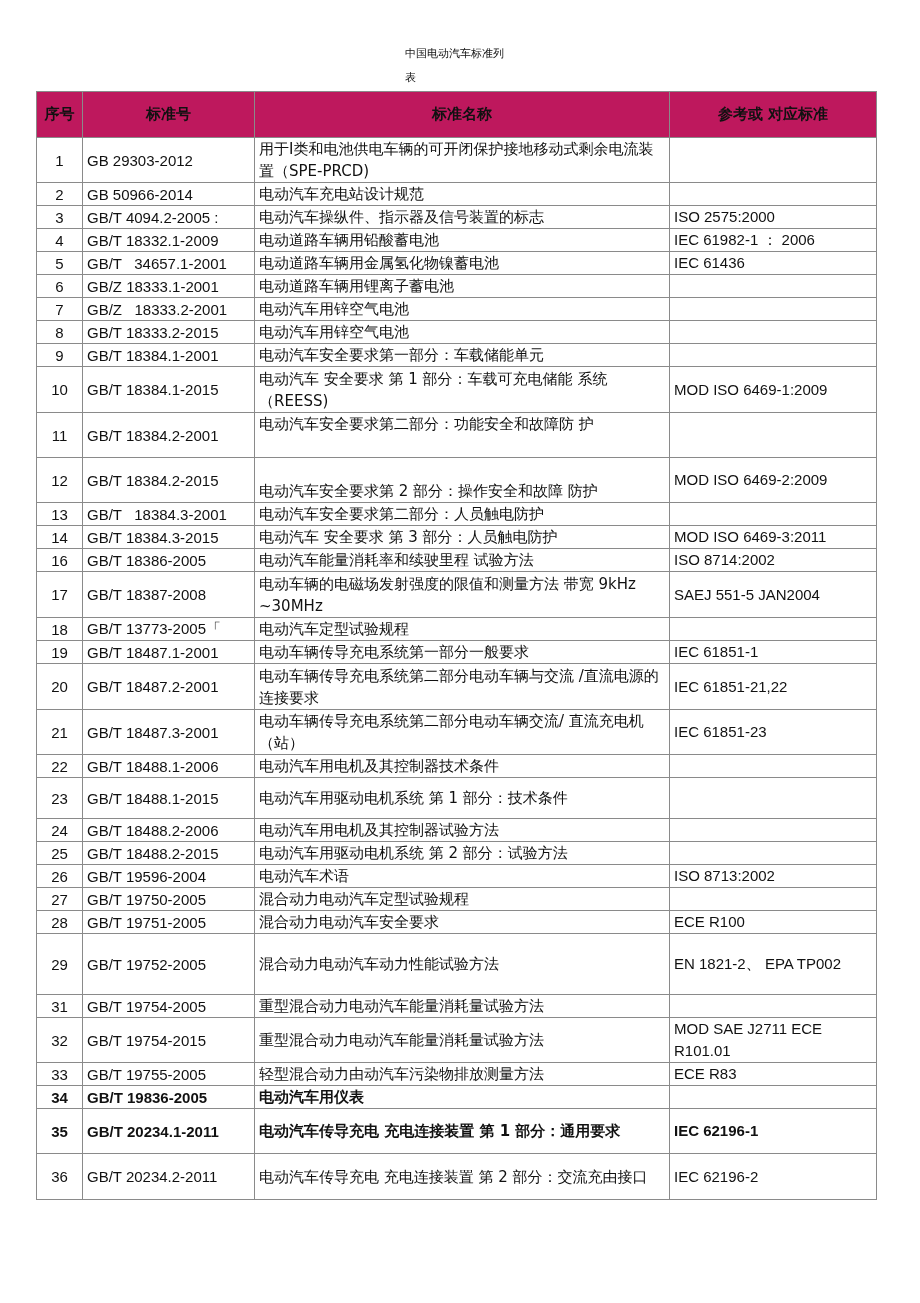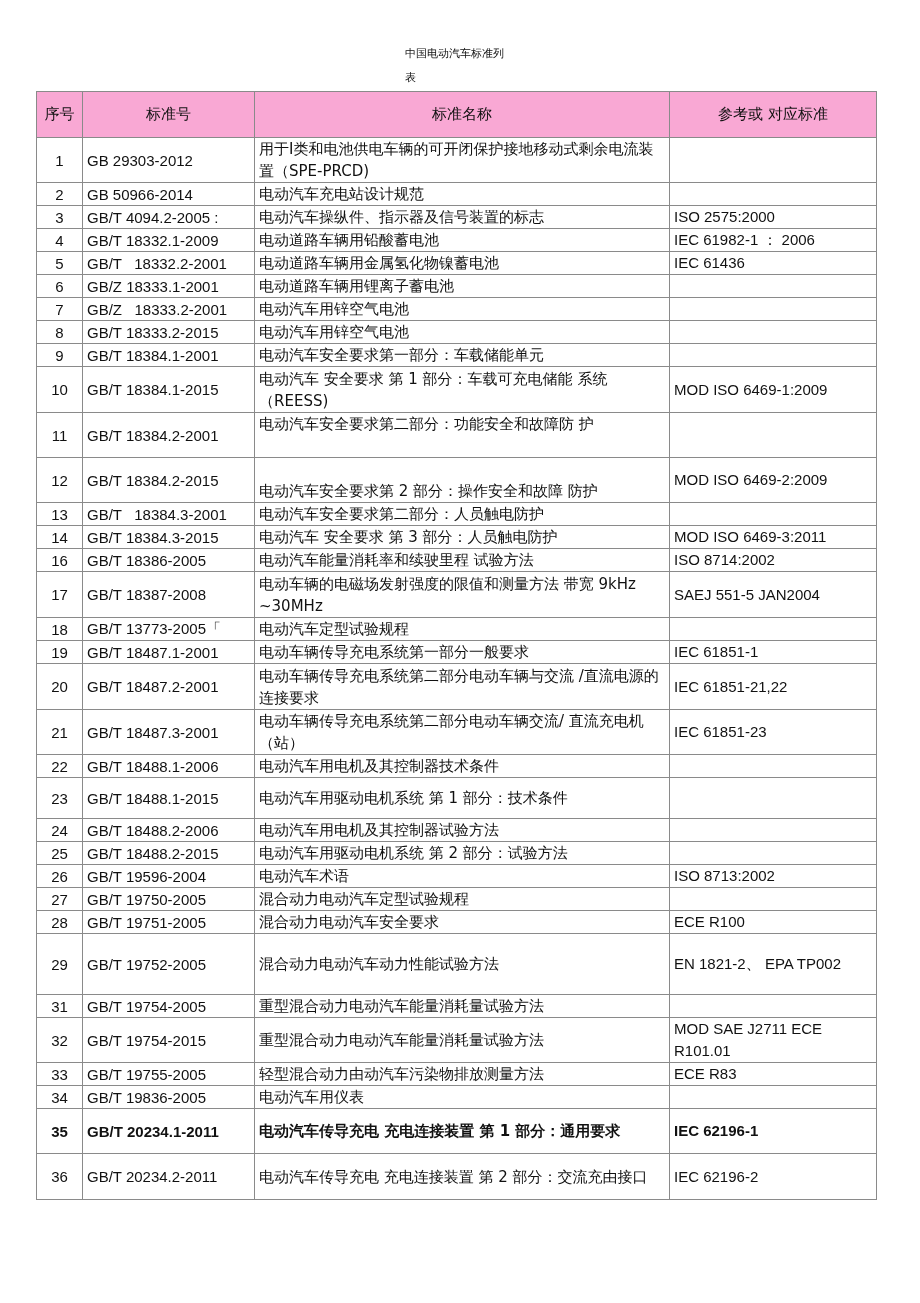--- a/index.html
+++ b/index.html
@@ -1,21 +1,21 @@
 <!DOCTYPE html>
 <html><head>
 <meta charset="utf-8">
 <style>
   html, body { margin:0; padding:0; background:#ffffff; }
   body { width:920px; height:1303px; position:relative; font-family:"DejaVu Sans", "Liberation Sans", sans-serif; color:#111; }
   .title { position:absolute; left:405px; top:42px; font-size:11px; line-height:24px; width:170px; }
   .title span { display:block; }
   table.std { position:absolute; left:36px; top:91px; border-collapse:collapse; table-layout:fixed; width:840px; }
   table.std td, table.std th { border:1px solid #8a8a8a; padding:0 4px; font-size:15px; vertical-align:middle; overflow:hidden; }
-  table.std th { background:#f9a8d4; font-weight:normal; height:45px; }
+  table.std th { background:#be185d; font-weight:bold; height:45px; }
   th.c4 { vertical-align:top; padding-top:4px; }
   td.idx { text-align:center; padding:0; }
   td.code { font-family:"Liberation Sans", sans-serif; font-size:16px; white-space:pre; padding-left:5px; }
   td.name { line-height:22px; padding-left:4px; }
   td.ref { font-family:"Liberation Sans", sans-serif; font-size:16px; line-height:22px; padding-left:5px; }
   td.name.bottom { vertical-align:bottom; }
   td.name.top { vertical-align:top; }
   .num { font-family:"Liberation Sans", sans-serif; font-size:16px; }
 </style>
 </head>
@@ -61,21 +61,21 @@
         <td class="ref">ISO 2575:2000</td>
       </tr>
       <tr style="height: 22px;">
         <td class="idx num">4</td>
         <td class="code">GB/T 18332.1-2009</td>
         <td class="name">电动道路车辆用铅酸蓄电池</td>
         <td class="ref">IEC 61982-1 ： 2006</td>
       </tr>
       <tr style="height: 22px;">
         <td class="idx num">5</td>
-        <td class="code">GB/T   18332.2-2001</td>
+        <td class="code">GB/T   34657.1-2001</td>
         <td class="name">电动道路车辆用金属氢化物镍蓄电池</td>
         <td class="ref">IEC 61436</td>
       </tr>
       <tr style="height: 23px;">
         <td class="idx num">6</td>
         <td class="code">GB/Z 18333.1-2001</td>
         <td class="name">电动道路车辆用锂离子蓄电池</td>
         <td class="ref"></td>
       </tr>
       <tr style="height: 22px;">
@@ -221,21 +221,21 @@
         <td class="code">GB/T 19754-2015</td>
         <td class="name">重型混合动力电动汽车能量消耗量试验方法</td>
         <td class="ref">MOD SAE J2711 ECE R101.01</td>
       </tr>
       <tr style="height: 23px;">
         <td class="idx num">33</td>
         <td class="code">GB/T 19755-2005</td>
         <td class="name">轻型混合动力由动汽车污染物排放测量方法</td>
         <td class="ref">ECE R83</td>
       </tr>
-      <tr style="height: 22px;">
+      <tr style="height: 22px; font-weight: bold;">
         <td class="idx num">34</td>
         <td class="code">GB/T 19836-2005</td>
         <td class="name">电动汽车用仪表</td>
         <td class="ref"></td>
       </tr>
       <tr style="height: 45px; font-weight: bold;">
         <td class="idx num">35</td>
         <td class="code">GB/T 20234.1-2011</td>
         <td class="name">电动汽车传导充电  充电连接装置  第 1 部分：通用要求</td>
         <td class="ref">IEC 62196-1</td>

